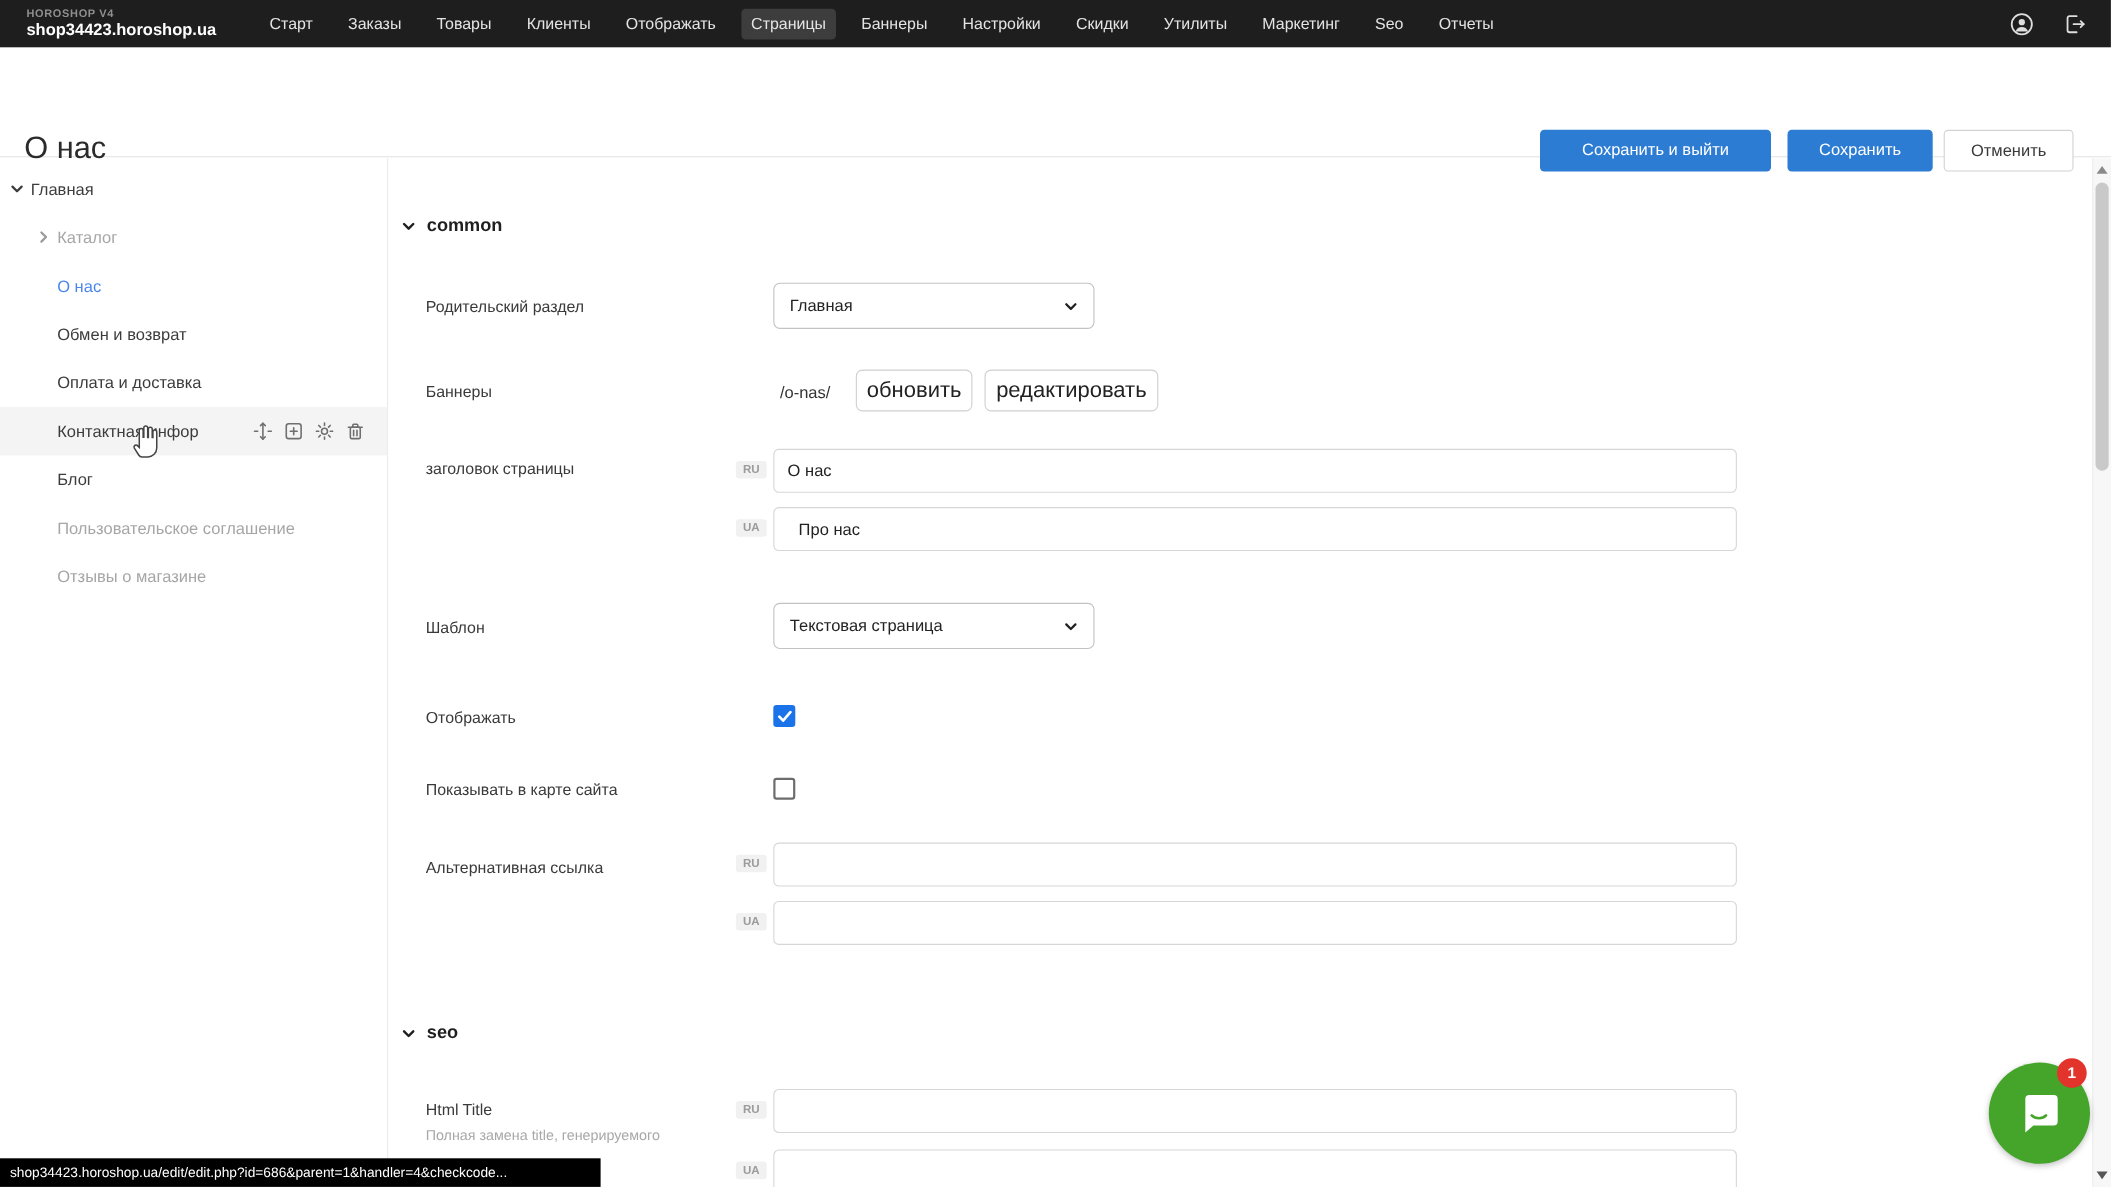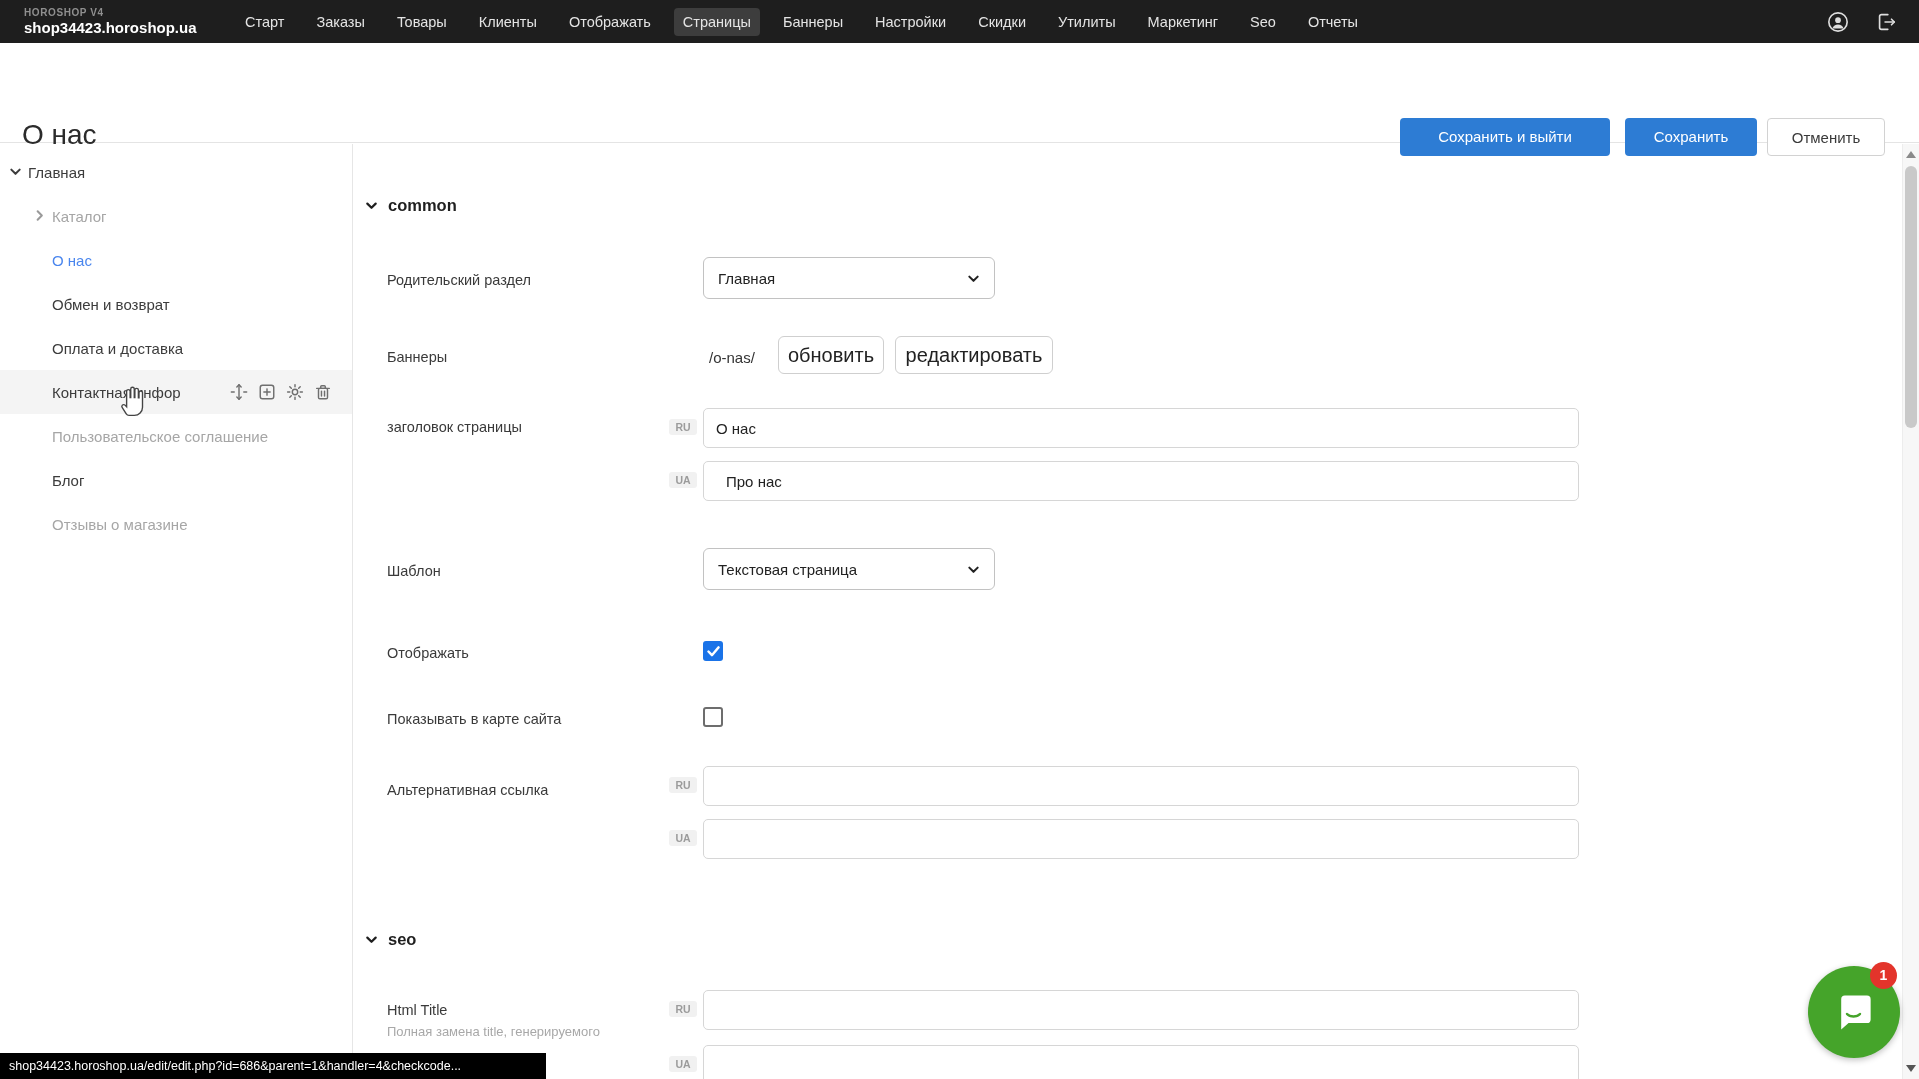--- a/index.html
+++ b/index.html
@@ -161,24 +161,24 @@
         </svg>
         <svg class="ra-icon" viewBox="0 0 20 20" fill="none" stroke="#6f6f6f" stroke-width="1.6" stroke-linecap="round" stroke-linejoin="round">
           <rect x="5" y="6" width="10" height="11.5" rx="1.5"></rect>
             <path d="M3 6h14"></path>
             <path d="M7.5 6V4a1 1 0 0 1 1-1h3a1 1 0 0 1 1 1v2"></path>
             <path d="M8.3 9v5.5M11.7 9v5.5"></path>
         </svg>
       </div>
     </div>
     <div class="tree-row">
+      <span class="lbl-l1 c-dark">Блог</span>
+    </div>
+    <div class="tree-row">
       <span class="lbl-l1 c-gray">Пользовательское соглашение</span>
-    </div>
-    <div class="tree-row">
-      <span class="lbl-l1 c-dark">Блог</span>
     </div>
     <div class="tree-row">
       <span class="lbl-l1 c-gray">Отзывы о магазине</span>
     </div>
   </aside>
 
   <main class="form">
 
     <div class="section-head" style="top:52px;">
       <svg width="13" height="13" viewBox="0 0 14 14" fill="none" stroke="#1f1f1f" stroke-width="2.4" stroke-linecap="round" stroke-linejoin="round">

